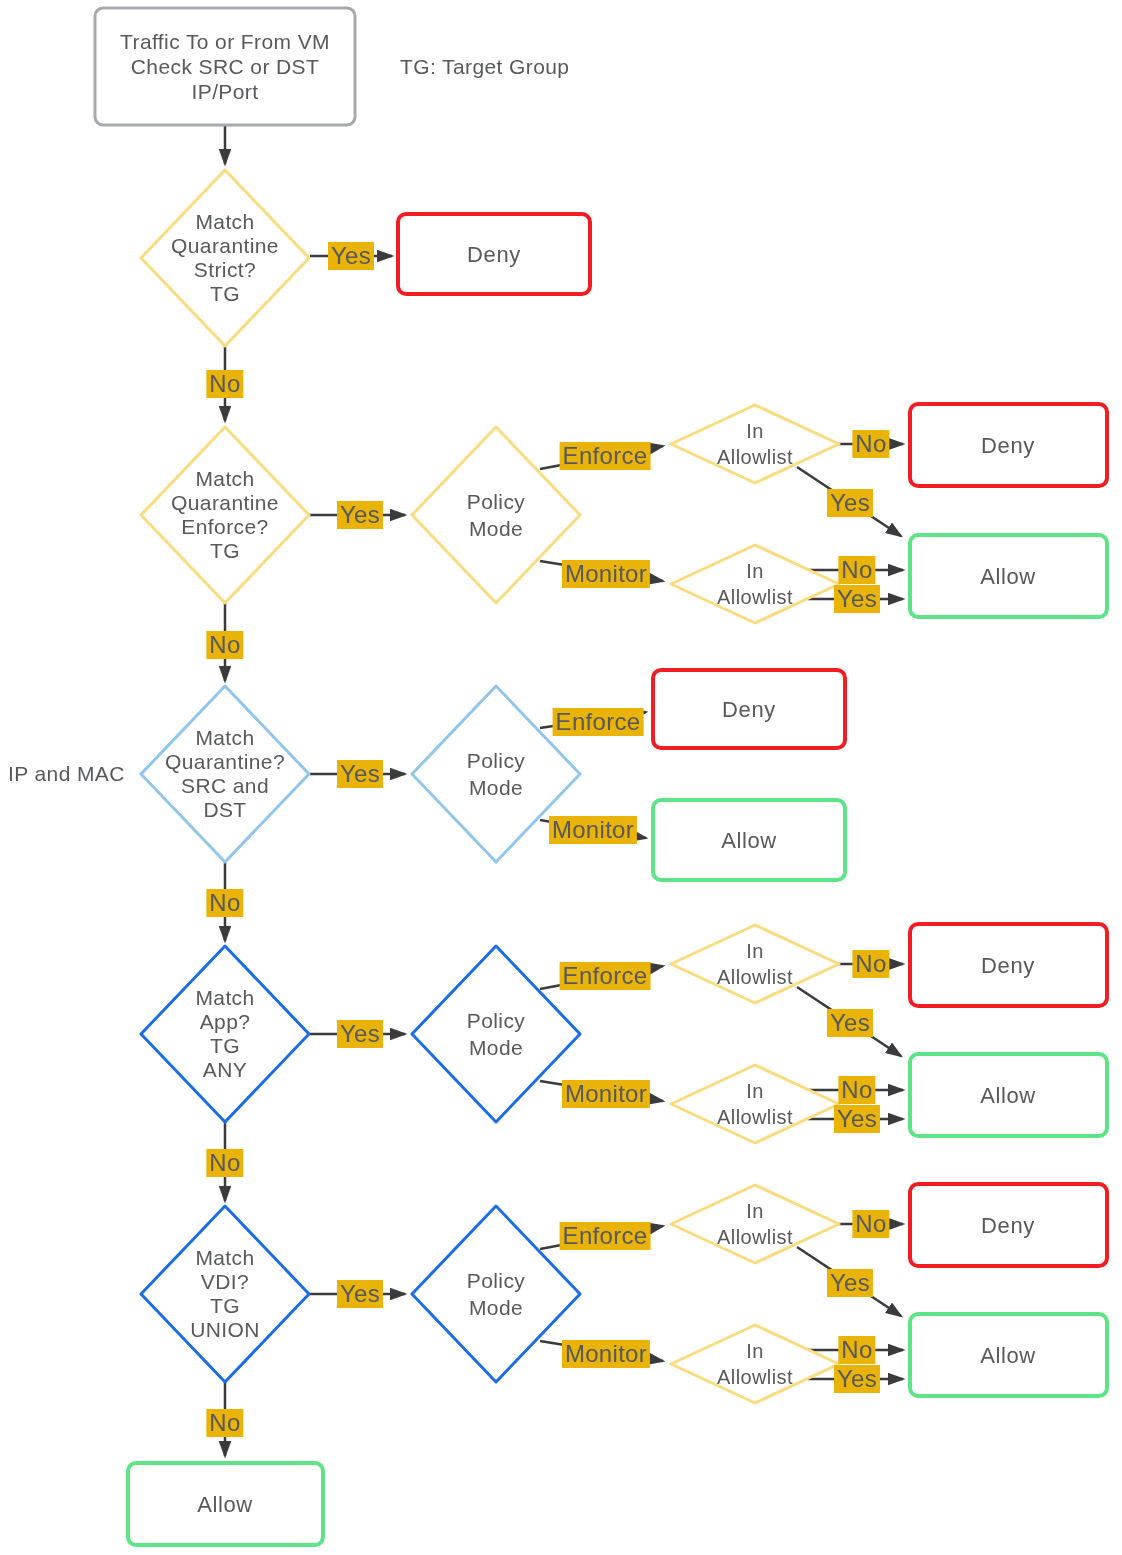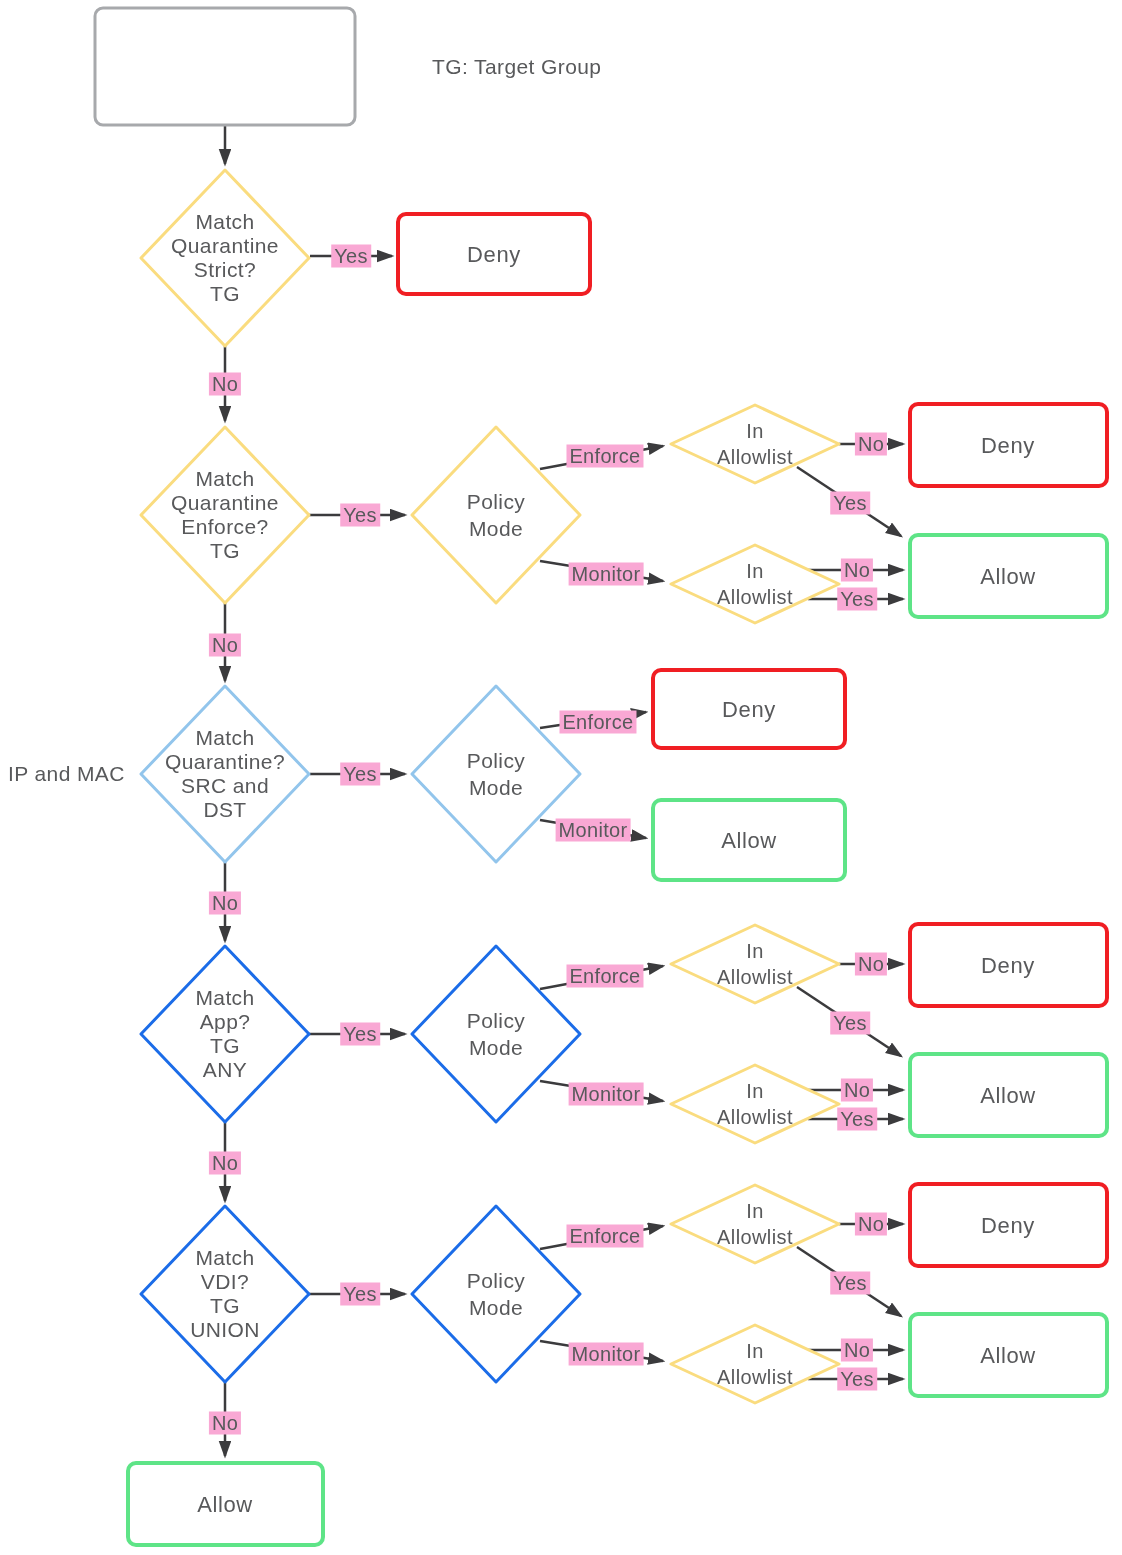--- a/index.html
+++ b/index.html
@@ -32,21 +32,21 @@
   }
   .nlabel.two{line-height:27px;}
   .nlabel.al{font-size:20px;line-height:26px;}
   .nlabel.outcome{font-size:22px;letter-spacing:0.6px;}
   .annot{
     position:absolute;font-size:21px;letter-spacing:0.4px;
     white-space:nowrap;color:var(--text);
   }
   .elabel{
     position:absolute;transform:translate(-50%,-50%);
-    background:#f9a8d4;padding:0 3px;font-size:20px;letter-spacing:0.3px;
+    background:#eab308;padding:0 3px;font-size:24px;letter-spacing:0.3px;
     white-space:nowrap;color:var(--text);
   }
 </style>
 </head>
 <body>
 
 <div id="canvas">
 
   <svg width="1122" height="1555" viewBox="0 0 1122 1555">
     <defs>
@@ -114,22 +114,27 @@
     <rect class="shape sw4 stroke-green" x="910" y="535" width="197" height="82" rx="8"></rect>
     <rect class="shape sw4 stroke-red" x="653" y="670" width="192" height="78" rx="8"></rect>
     <rect class="shape sw4 stroke-green" x="653" y="800" width="192" height="80" rx="8"></rect>
     <rect class="shape sw4 stroke-red" x="910" y="924" width="197" height="82" rx="8"></rect>
     <rect class="shape sw4 stroke-green" x="910" y="1054" width="197" height="82" rx="8"></rect>
     <rect class="shape sw4 stroke-red" x="910" y="1184" width="197" height="82" rx="8"></rect>
     <rect class="shape sw4 stroke-green" x="910" y="1314" width="197" height="82" rx="8"></rect>
     <rect class="shape sw4 stroke-green" x="128" y="1463" width="195" height="82" rx="8"></rect>
   </svg>
 
-
-  <div class="annot" style="left:400px;top:55px;margin-left:32px;">TG: Target Group</div>
+  <div class="nlabel" style="left:225px;top:66px;line-height:25px;">
+    <div>Traffic To or From VM</div>
+    <div>Check SRC or DST</div>
+    <div>IP/Port</div>
+  </div>
+
+  <div class="annot" style="left:400px;top:55px;">TG: Target Group</div>
   <div class="annot" style="left:8px;top:762px;">IP and MAC</div>
 
   <div class="nlabel" style="left:225px;top:258px;">
     <div>Match</div>
     <div>Quarantine</div>
     <div>Strict?</div>
     <div>TG</div>
   </div>
   <div class="nlabel" style="left:225px;top:515px;">
     <div>Match</div>

